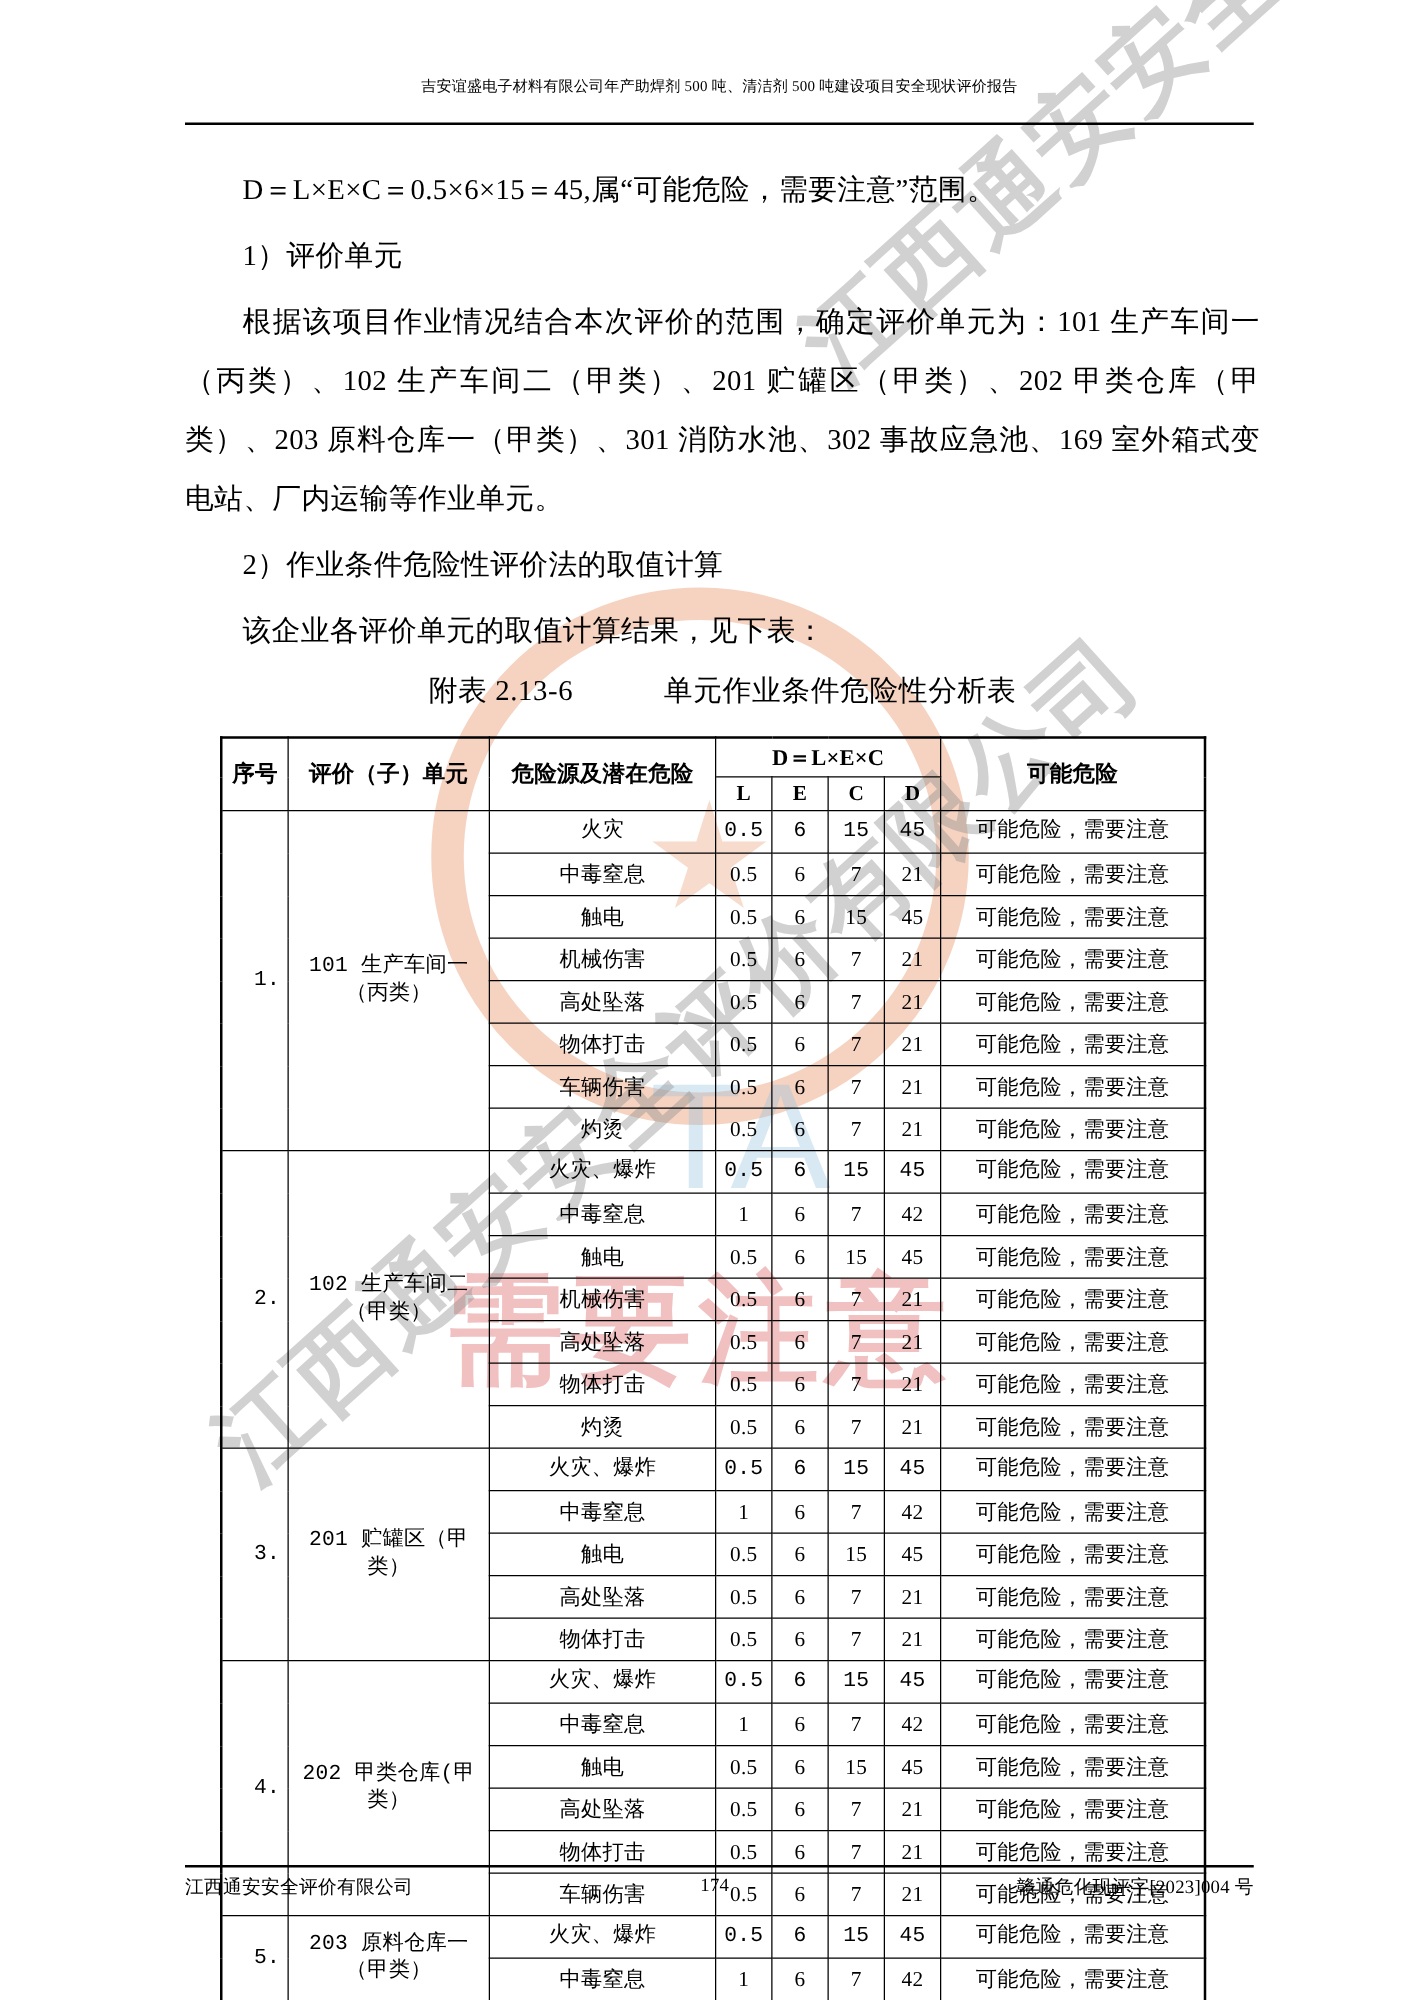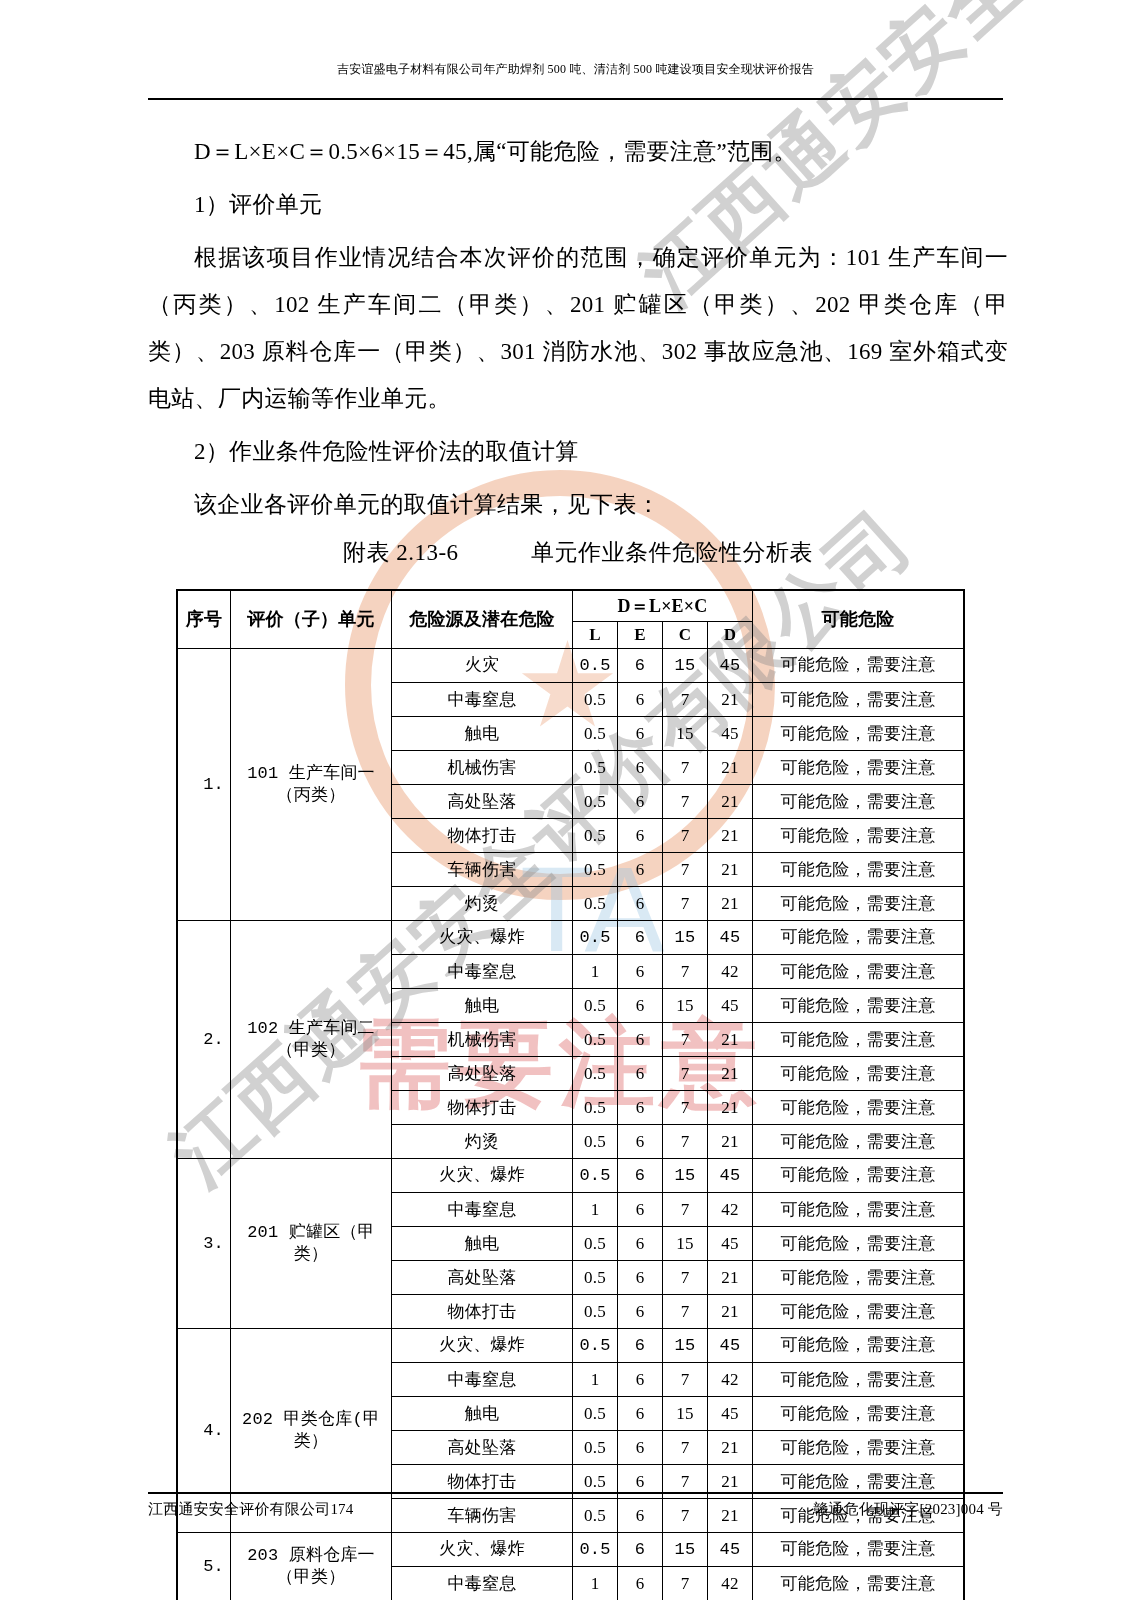--- a/index.html
+++ b/index.html
@@ -203,21 +203,21 @@
     position: absolute;
     top: 1500px;
     left: 148px;
     width: 855px;
     display: flex;
     align-items: center;
     justify-content: space-between;
     font-size: 15px;
     letter-spacing: 0.2px;
   }
-  .ftr .mid { flex: 1; }
+  .ftr .mid { flex: 1; text-align: center; }
 </style>
 </head>
 <body>
 
 <div class="page">
 
   <div class="wm-layer">
     <div class="wm-stamp-ring"></div>
     <div class="wm-stamp-star"></div>
     <div class="wm-blue">TA</div>

